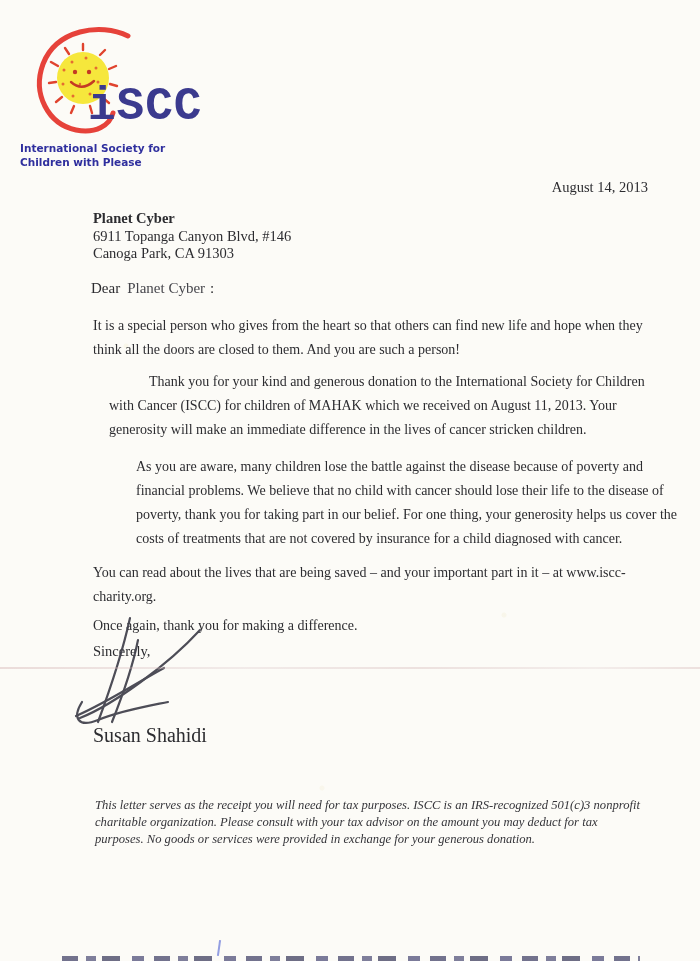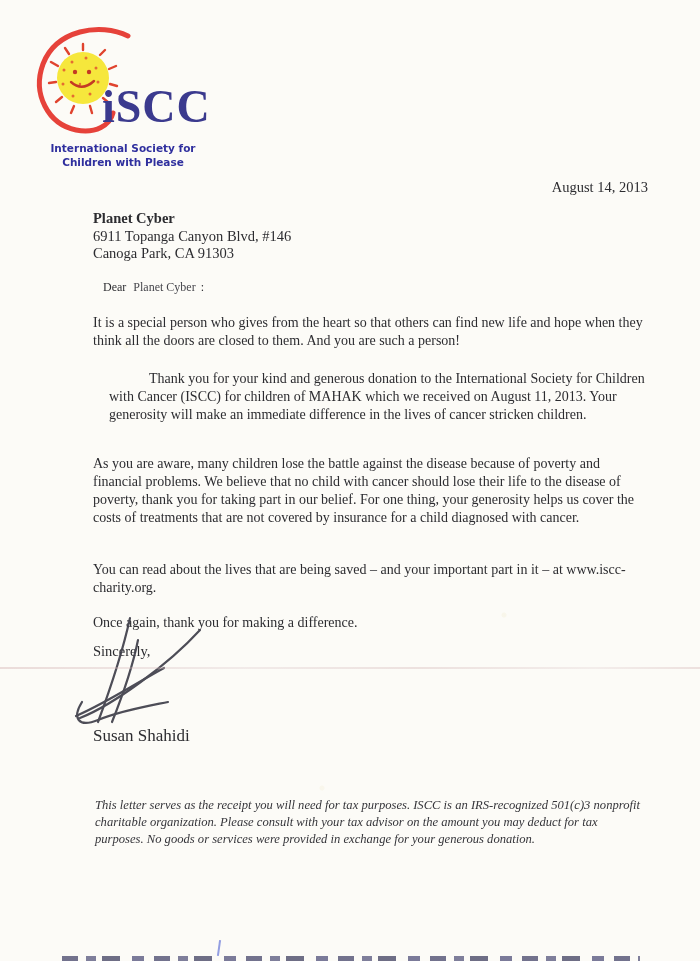--- a/index.html
+++ b/index.html
@@ -9,51 +9,51 @@
     background-image:
       radial-gradient(circle at 18% 36%, rgba(244,238,208,.35) 0 2px, transparent 3px),
       radial-gradient(circle at 72% 64%, rgba(240,234,205,.3) 0 2px, transparent 3px),
       radial-gradient(circle at 46% 82%, rgba(242,236,210,.3) 0 2px, transparent 3px);
     font-family:"Liberation Serif", serif;color:#2c2c30;
   }
   
   .logo-wrap{position:absolute;left:28px;top:22px;width:190px;height:140px;}
   .logo-art{position:absolute;left:0;top:0;}
   .logo-acronym{
-    position:absolute;left:74px;top:62px;
-    font-family:Liberation Serif, serif;font-weight:bold;
+    position:absolute;left:60px;top:62px;
+    font-family:Liberation Mono, monospace;font-weight:bold;
     font-size:46px;line-height:46px;color:#3b3a8e;letter-spacing:1px;
   }
   .logo-tagline{
-    position:absolute;left:-8px;top:120px;width:206px;text-align:center;
+    position:absolute;left:-8px;top:120px;width:206px;text-align:left;
     font-family:"DejaVu Sans", sans-serif;font-weight:bold;
     font-size:10.5px;line-height:13.5px;color:#2f2f9e;
   }
   
   .date{
     position:absolute;top:179px;left:0;right:52px;text-align:right;
     font-size:14.5px;
   }
   .recipient{position:absolute;left:93px;top:210px;font-size:14.5px;line-height:17.5px;}
   .recipient .name{font-weight:bold;}
-  .salutation{position:absolute;left:103px;top:280px;font-size:12px;text-align:right;}
+  .salutation{position:absolute;left:91px;top:280px;font-size:15px;text-align:right;}
   .salutation .merge-name{margin-left:7px;color:#46464c;}
   .salutation .colon{margin-left:5px;}
   .para{
     position:absolute;left:93px;width:550px;
-    font-size:14px;line-height:18px;margin:0;
+    font-size:14px;line-height:24px;margin:0;
   }
   .p1{top:314px;}
   .p2{top:370px;text-indent:40px;margin-left:16px;}
-  .p3{top:455px;}
+  .p3{top:455px;margin-left:43px;}
   .p4{top:561px;}
   .p5{top:614px;}
   .closing{position:absolute;left:93px;top:643px;font-size:14.5px;}
   .signature{position:absolute;left:68px;top:610px;}
-  .signer{position:absolute;left:93px;top:727px;font-size:17px;line-height:17.5px;}
+  .signer{position:absolute;left:93px;top:727px;font-size:20px;line-height:17.5px;}
   .tax-note{
     position:absolute;left:95px;top:797px;width:552px;
     font-style:italic;font-size:12.6px;line-height:17px;color:#35353a;margin:0;
   }
   
   .crease{
     position:absolute;left:0;top:667px;width:700px;height:2px;
     background:linear-gradient(to right,
       rgba(214,182,182,.45), rgba(210,185,190,.25) 35%,
       rgba(214,186,186,.4) 60%, rgba(208,182,186,.2) 85%, rgba(214,184,184,.4));

